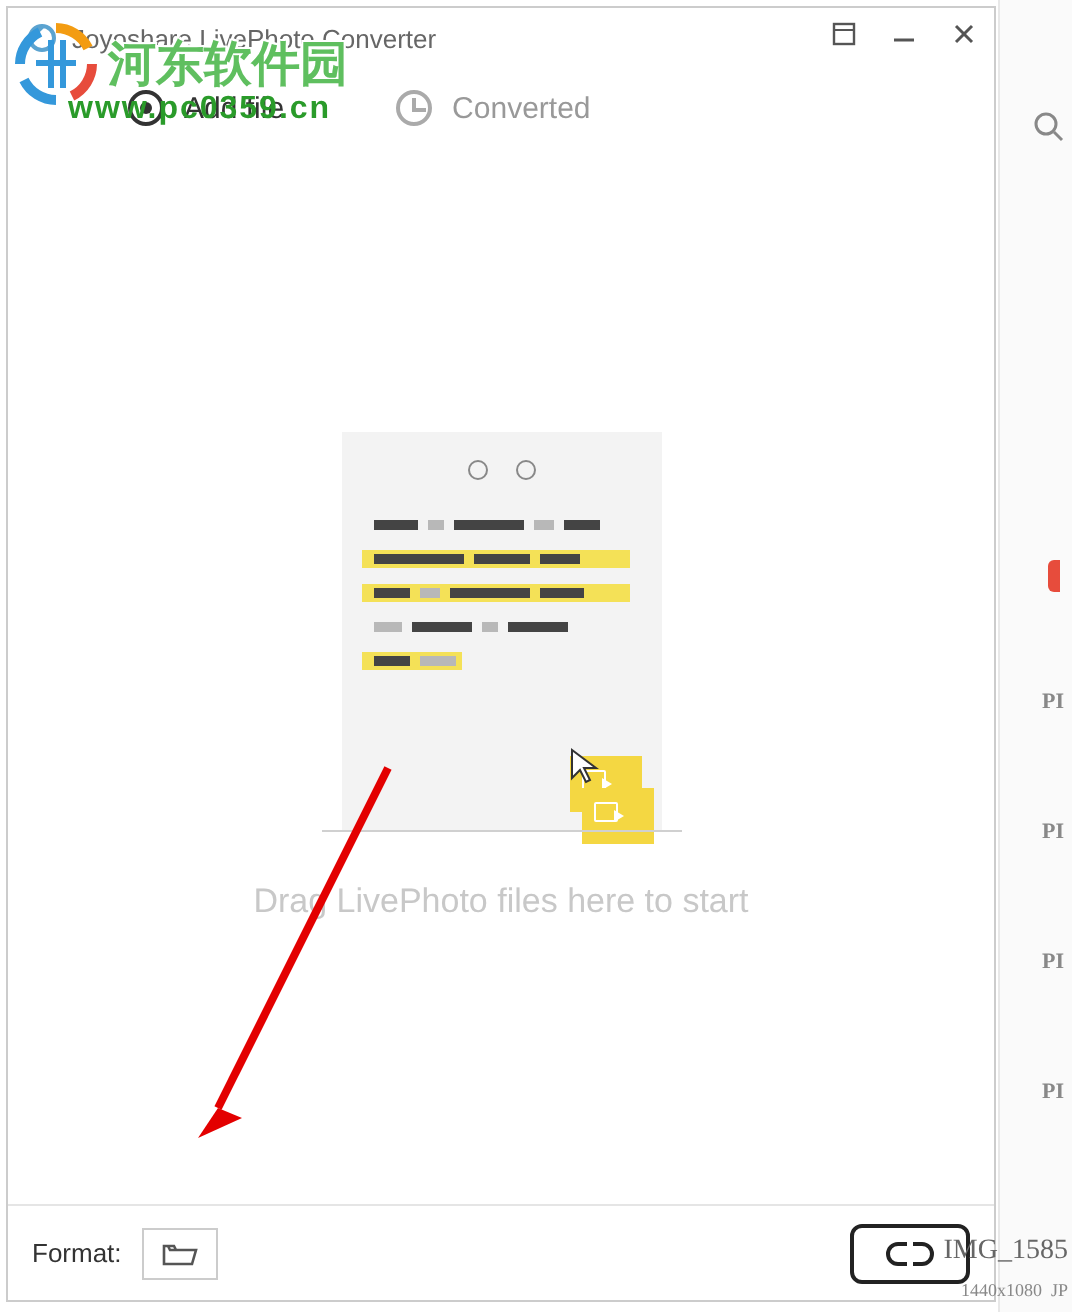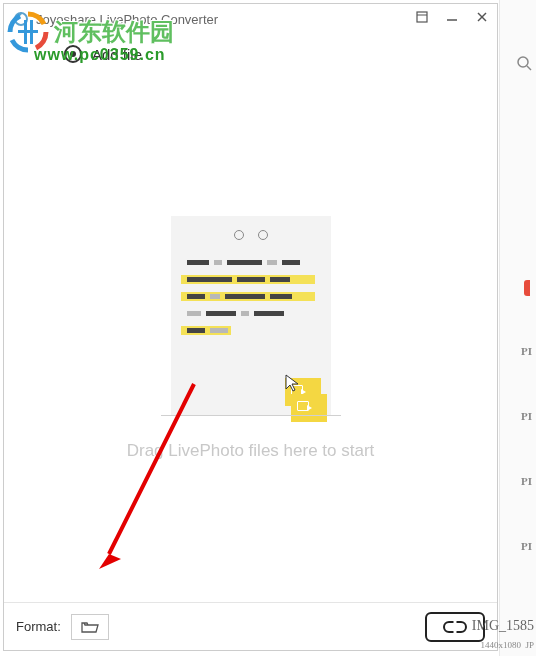--- a/index.html
+++ b/index.html
@@ -90,20 +90,24 @@
           </svg>
       </div>
     </div>
   </div>
 
   <div class="tabs">
     <div class="tab">
       <div class="tab-icon target-icon"></div>
       <span class="tab-label">Add file</span>
     </div>
+    <div class="tab inactive">
+      <div class="tab-icon clock-icon"></div>
+      <span class="tab-label">Converted</span>
+    </div>
   </div>
 
   <div class="main-area">
     <div class="illustration">
       <div class="ill-dots">
         <div class="ill-dot"></div>
         <div class="ill-dot"></div>
       </div>
       <div class="ill-rows">
         <div class="ill-row">

